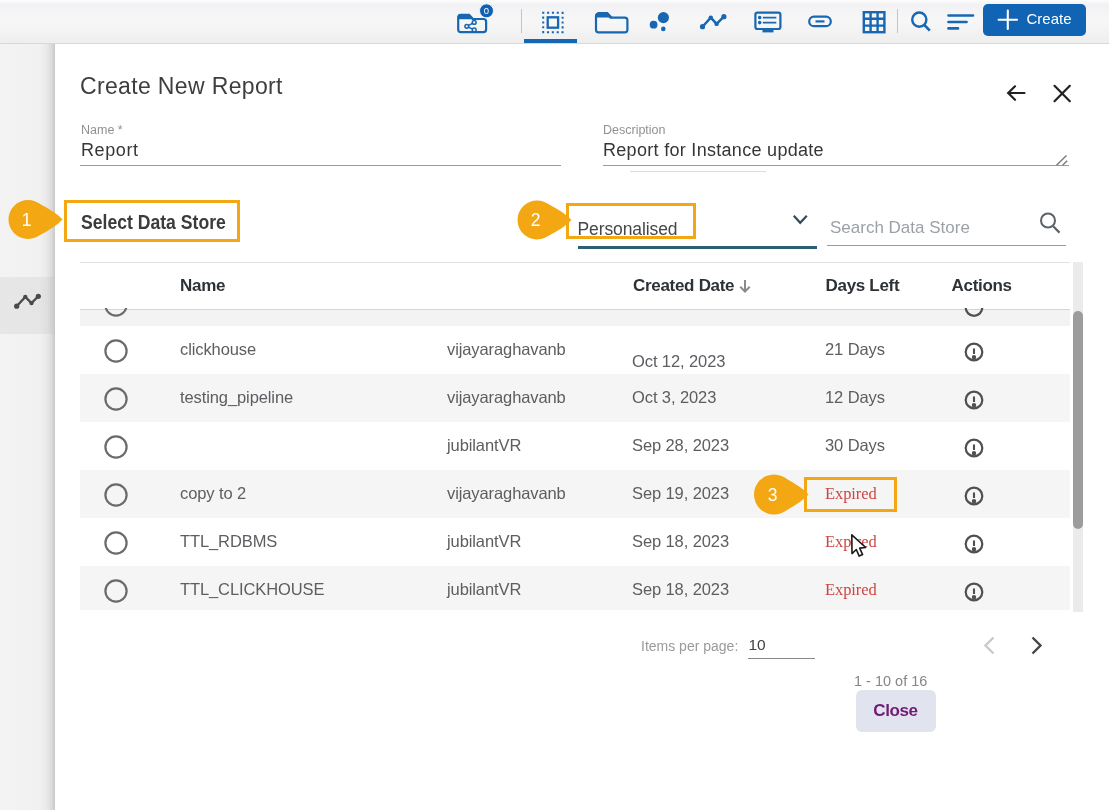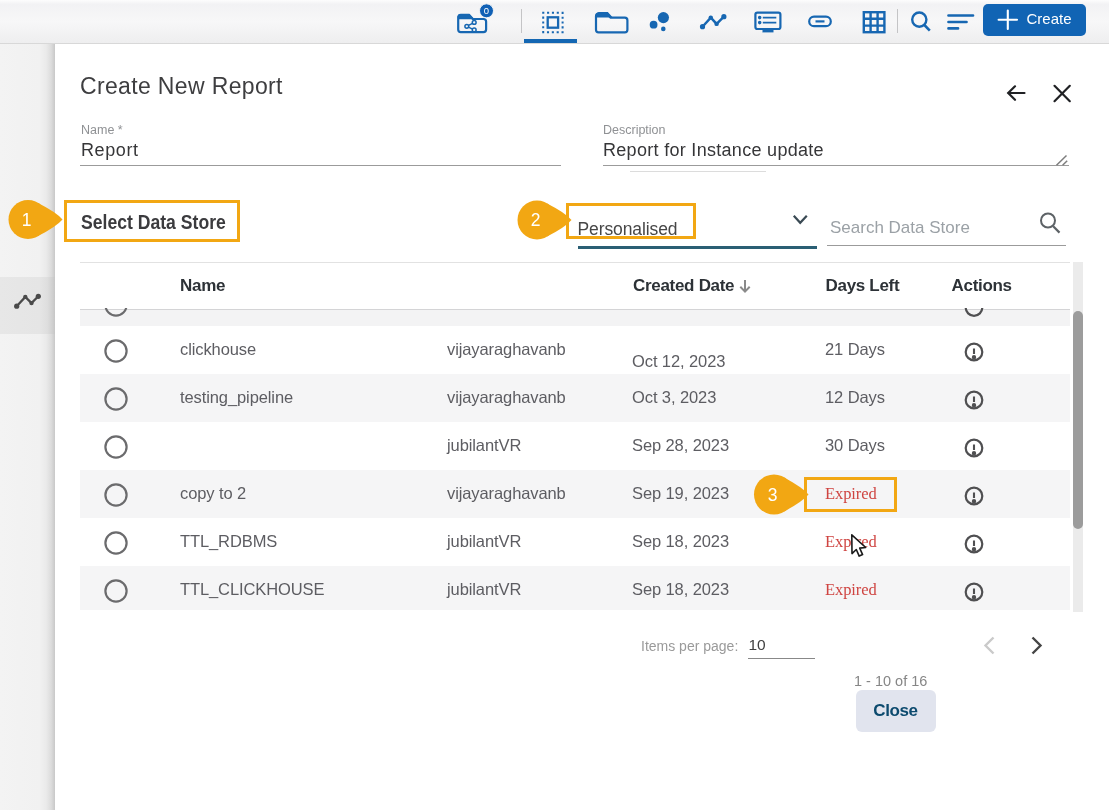--- a/index.html
+++ b/index.html
@@ -17,21 +17,21 @@
   #modal{left:55px;top:44px;width:1054px;height:766px;background:#fff;}
   .lbl{font-size:12.5px;color:#8f9194;}
   .val{font-size:18px;color:#363638;letter-spacing:0.3px;}
   .uline{height:1.2px;background:#9b9b9b;}
   .obox{border:3.2px solid #f2a713;background:transparent;}
   
   .row{left:80px;width:990px;height:48px;border-bottom:1px solid #e9e9ea;overflow:hidden;}
   .cell{position:absolute;font-size:16.5px;color:#5d5d62;letter-spacing:-0.1px;}
   .exp{color:#cf4441;font-family:Liberation Serif, serif;}
   .hdr{position:absolute;font-size:17px;font-weight:bold;color:#2d3237;top:275.5px;letter-spacing:-0.3px;}
-  .btn{top:689.5px;height:42px;background:#e1e4ee;border-radius:6px;color:#0c4a6e;font-size:17px;font-weight:bold;letter-spacing:-0.4px;text-align:center;line-height:42px;}
+  .btn{top:689.5px;height:42px;background:#e1e4ee;border-radius:6px;color:#701a75;font-size:17px;font-weight:bold;letter-spacing:-0.4px;text-align:center;line-height:42px;}
 </style>
 </head>
 <body>
 <div id="page">
 
   <div class="abs" id="toolbar"></div>
   <div class="abs tdiv" style="left:521px;"></div>
   <div class="abs tdiv" style="left:897px;"></div>
   <div class="abs" id="tabline"></div>
   <div class="abs" style="left:983px;top:4px;width:103px;height:31.5px;background:#1164b4;border-radius:5px;"></div>

